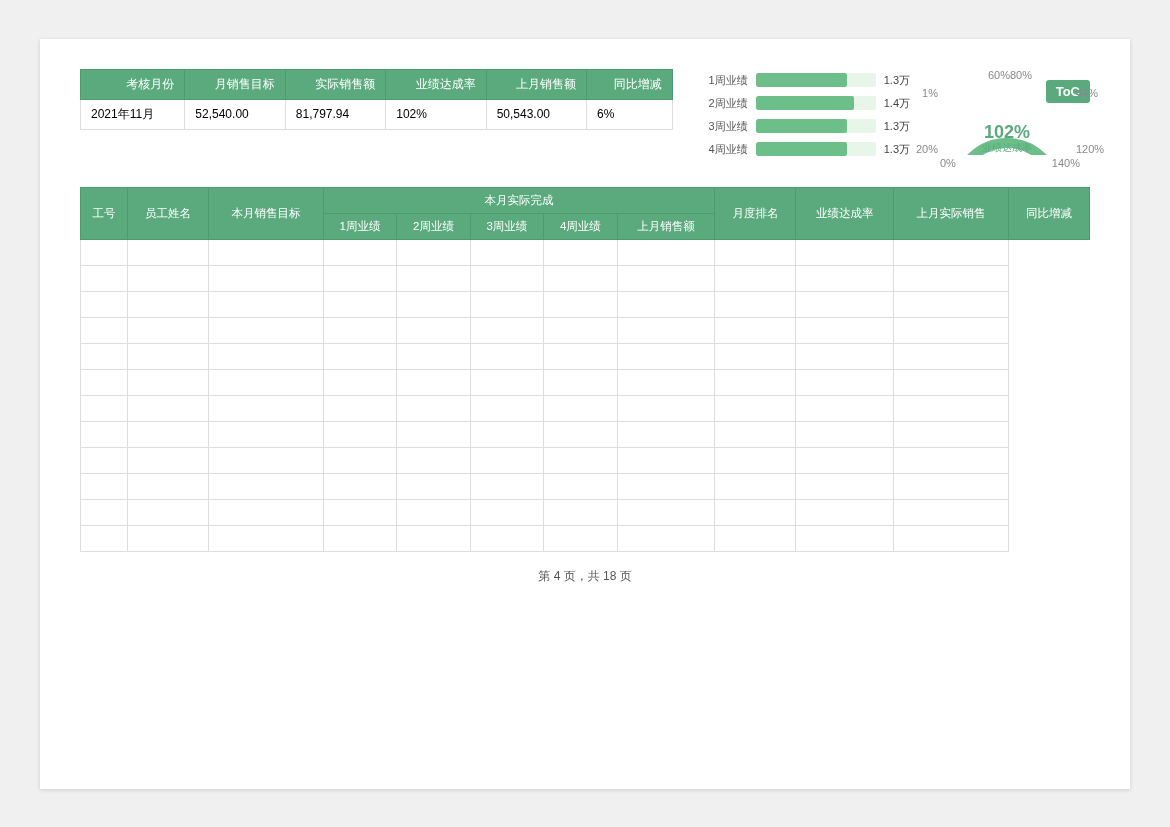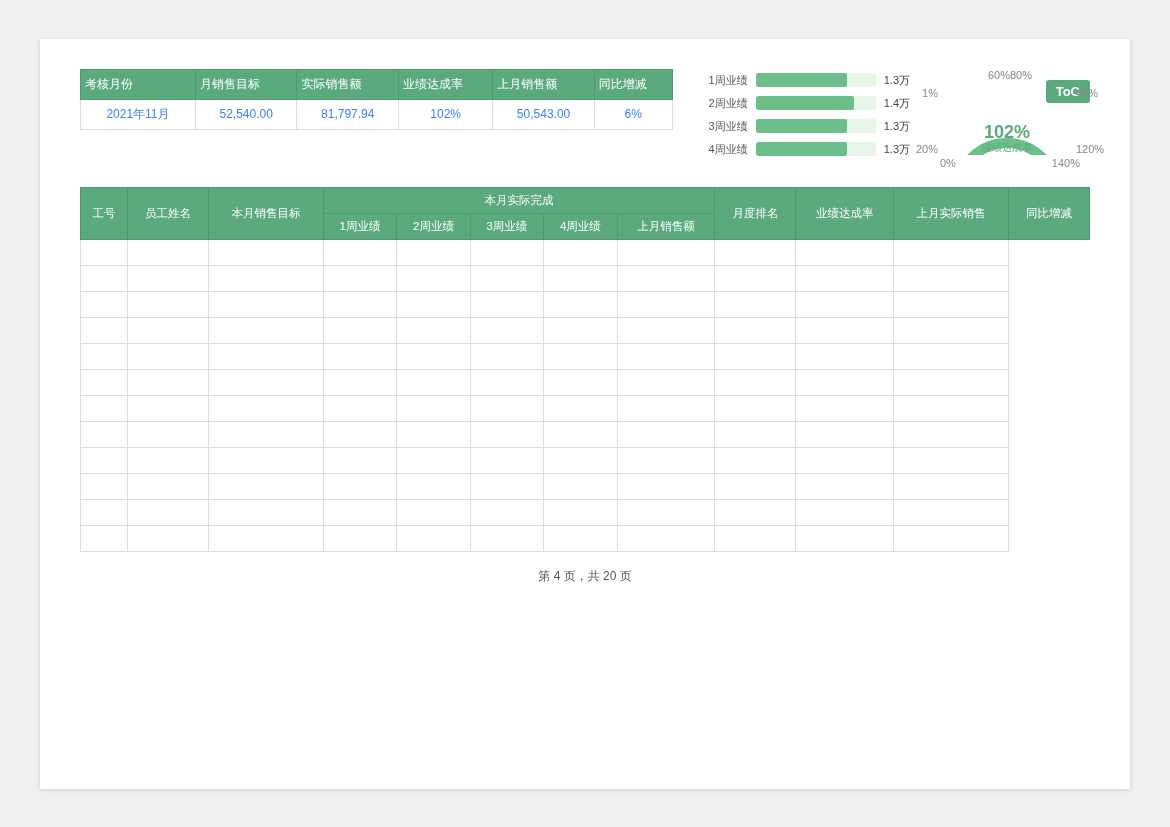--- a/index.html
+++ b/index.html
@@ -36,33 +36,33 @@
     .summary-table {
       width: 100%;
       border-collapse: collapse;
       font-size: 12px;
     }
     .summary-table thead tr {
       background: #5aaa7e;
       color: #fff;
     }
     .summary-table thead th {
-      padding: 6px 4px;
+      padding: 6px 10px;
       font-weight: normal;
-      text-align: left;
+      text-align: right;
       border: 1px solid #4e9a70;
     }
     .summary-table tbody tr {
       background: #fff;
     }
     .summary-table tbody td {
       padding: 6px 10px;
-      text-align: center;
+      text-align: left;
       border: 1px solid #ddd;
-      color: #3b82f6;
+      color: #000000;
       font-size: 12px;
     }
     .right-panel {
       display: flex;
       gap: 20px;
       align-items: flex-start;
     }
     .bar-chart-section {
       display: flex;
       flex-direction: column;
@@ -462,15 +462,15 @@
           <td style="height: 26px;"></td>
           <td style="height: 26px;"></td>
           <td style="height: 26px;"></td>
           <td style="height: 26px;"></td>
           <td style="height: 26px;"></td>
           <td style="height: 26px;"></td>
         </tr>
       </tbody>
   </table>
 
-  <div class="footer-text">第 4 页，共 20 页</div>
+  <div class="footer-text">第 4 页，共 18 页</div>
 
 </div>
 
 </body></html>

